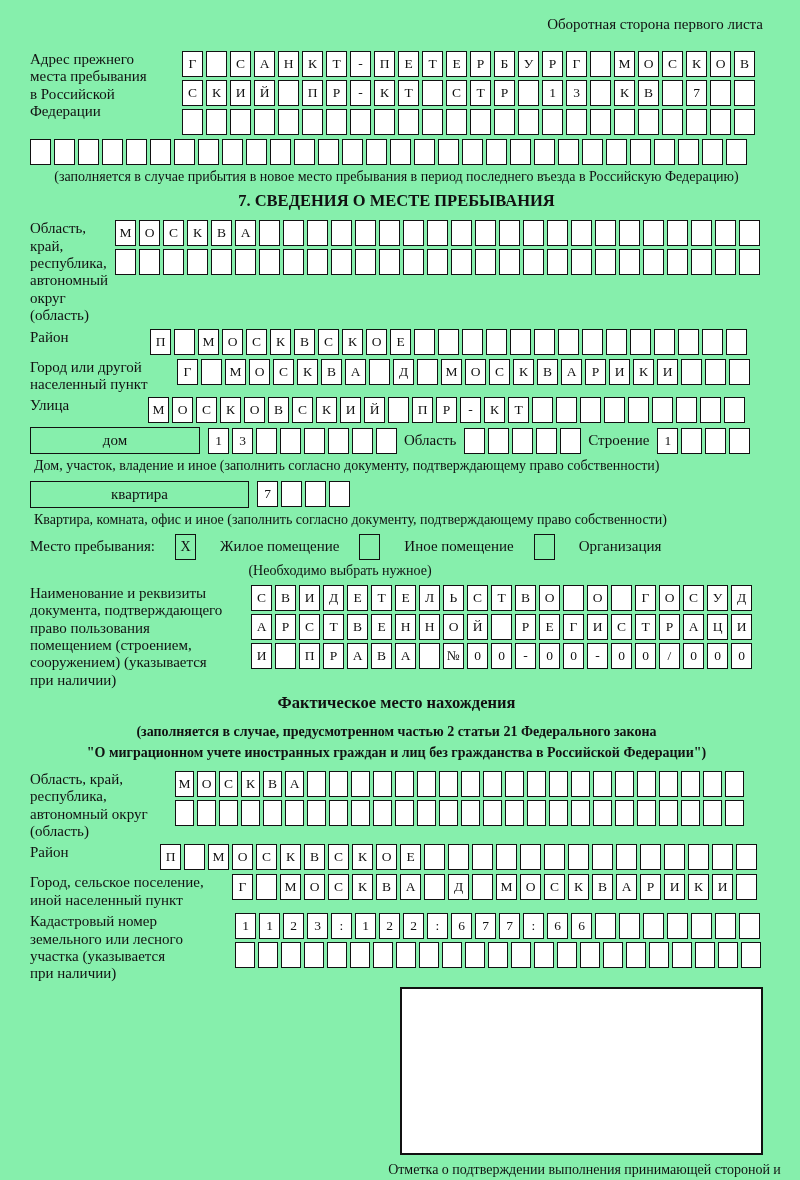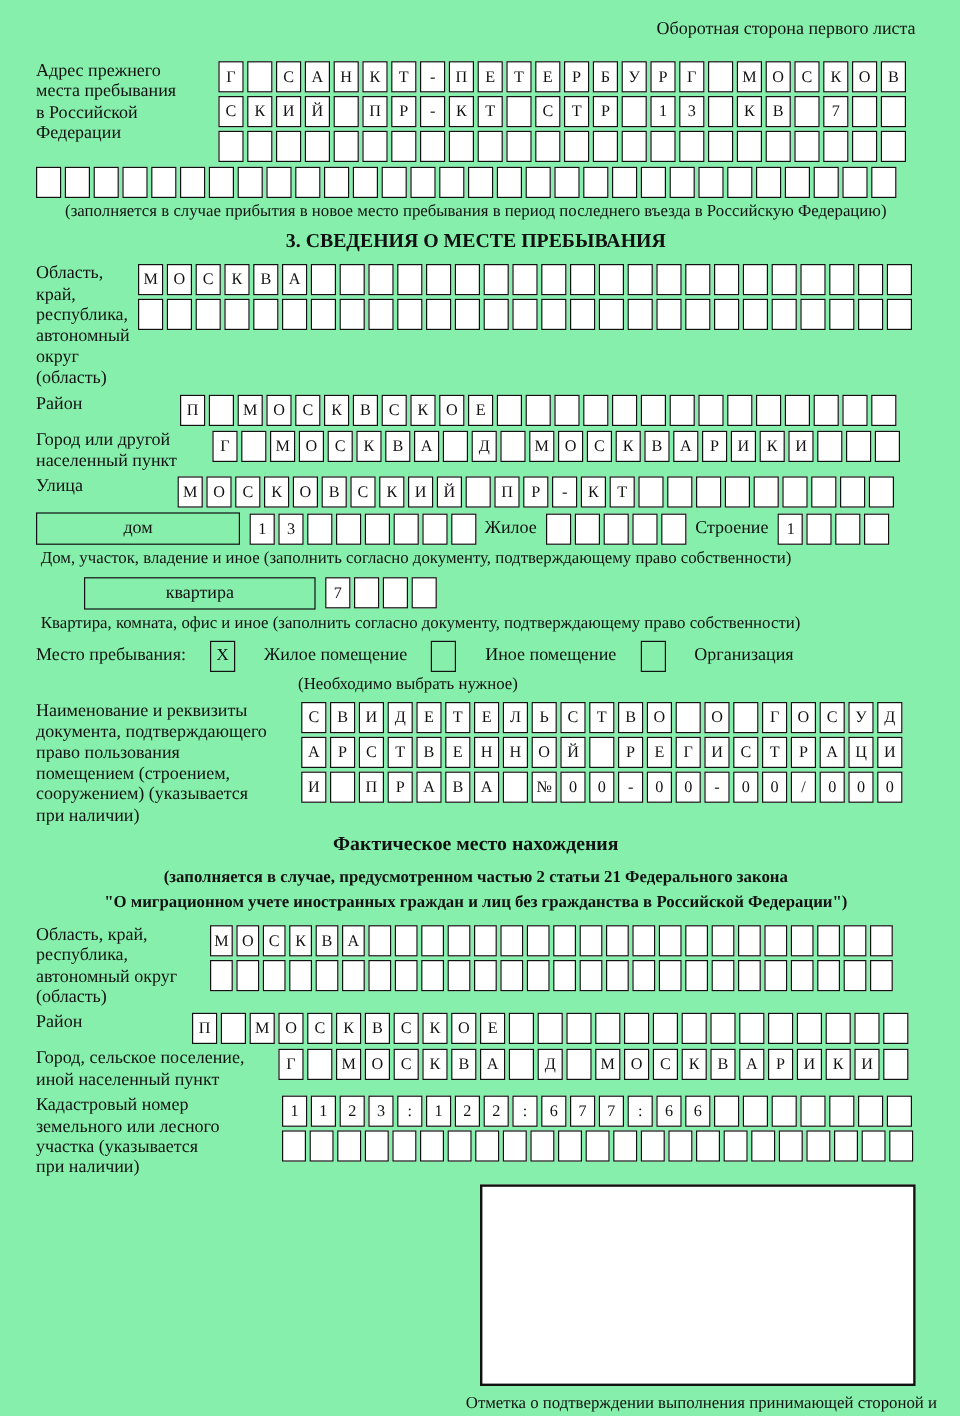--- a/index.html
+++ b/index.html
@@ -68,21 +68,21 @@
   .inline-row{display:flex;align-items:center;margin-bottom:3px;}
   .widebox{
     box-sizing:border-box;
     border:1.8px solid #111;
     height:27px;
     display:flex;align-items:center;justify-content:center;
     font-size:15px;
     flex:none;
   }
   .w-dom{width:170px;margin-right:8px;}
-  .w-kv{width:193px;margin-right:8px;margin-left:40px;}
+  .w-kv{width:219px;margin-right:8px;}
   .inline-label{font-size:15px;margin:0 8px 0 4px;flex:none;}
   .stayrow{display:flex;align-items:center;margin:4px 0 2px 0;font-size:15px;gap:10px;}
   .checkbox{
     width:21px;height:26px;
     box-sizing:border-box;
     border:1.8px solid #111;
     display:inline-flex;align-items:center;justify-content:center;
     font-size:14px;
     flex:none;
     margin:0 14px 0 10px;
@@ -223,21 +223,21 @@
       <span class="cell"></span>
       <span class="cell"></span>
       <span class="cell"></span>
       <span class="cell"></span>
       <span class="cell"></span>
       <span class="cell"></span>
       <span class="cell"></span>
     </div>
   <div class="note center">(заполняется в случае прибытия в новое место пребывания в период последнего въезда в Российскую Федерацию)</div>
 
-  <div class="heading">3. СВЕДЕНИЯ О МЕСТЕ ПРЕБЫВАНИЯ</div>
+  <div class="heading">7. СВЕДЕНИЯ О МЕСТЕ ПРЕБЫВАНИЯ</div>
 
   <div class="block">
     <div class="label w-s2region">Область, край,
 республика,
 автономный
 округ (область)</div>
     <div class="rows">
       <div class="cellrow">
           <span class="cell">М</span>
           <span class="cell">О</span>
@@ -403,21 +403,21 @@
     <div class="cellrow">
         <span class="cell">1</span>
         <span class="cell">3</span>
         <span class="cell"></span>
         <span class="cell"></span>
         <span class="cell"></span>
         <span class="cell"></span>
         <span class="cell"></span>
         <span class="cell"></span>
       </div>
-    <div class="inline-label">Жилое</div>
+    <div class="inline-label">Область</div>
     <div class="cellrow">
         <span class="cell"></span>
         <span class="cell"></span>
         <span class="cell"></span>
         <span class="cell"></span>
         <span class="cell"></span>
       </div>
     <div class="inline-label">Строение</div>
     <div class="cellrow">
         <span class="cell">1</span>

